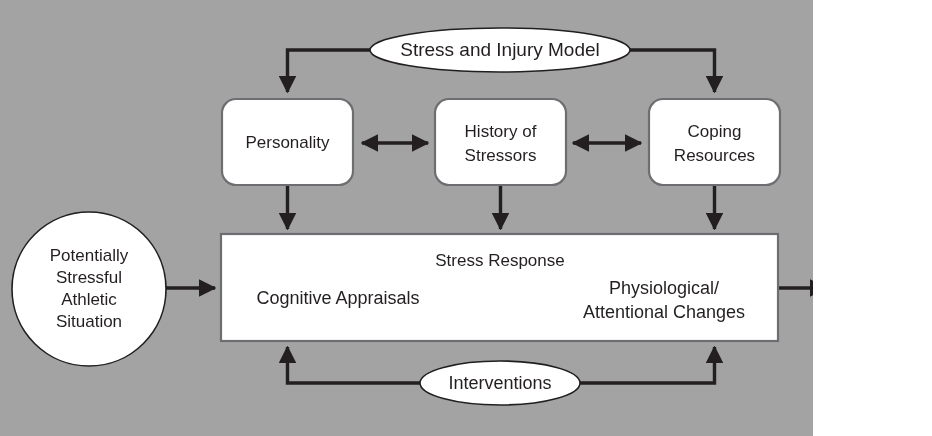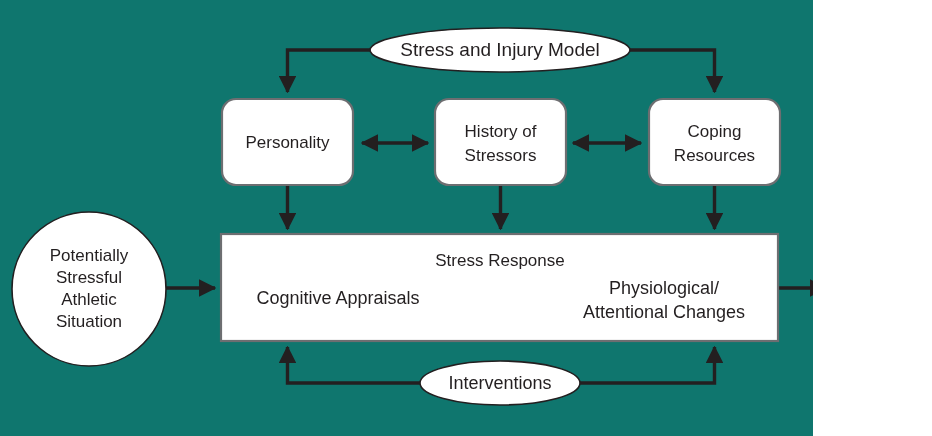--- a/index.html
+++ b/index.html
@@ -4,21 +4,21 @@
 <style>
   html, body {
     margin: 0;
     padding: 0;
     background: #ffffff;
   }
   #diagram-root {
     position: relative;
     width: 813px;
     height: 436px;
-    background: #0f766e;
+    background: #a3a3a3;
     font-family: "Liberation Sans", sans-serif;
     overflow: hidden;
   }
   svg#diagram-svg {
     position: absolute;
     top: 0;
     left: 0;
     width: 932px;
     height: 436px;
   }

